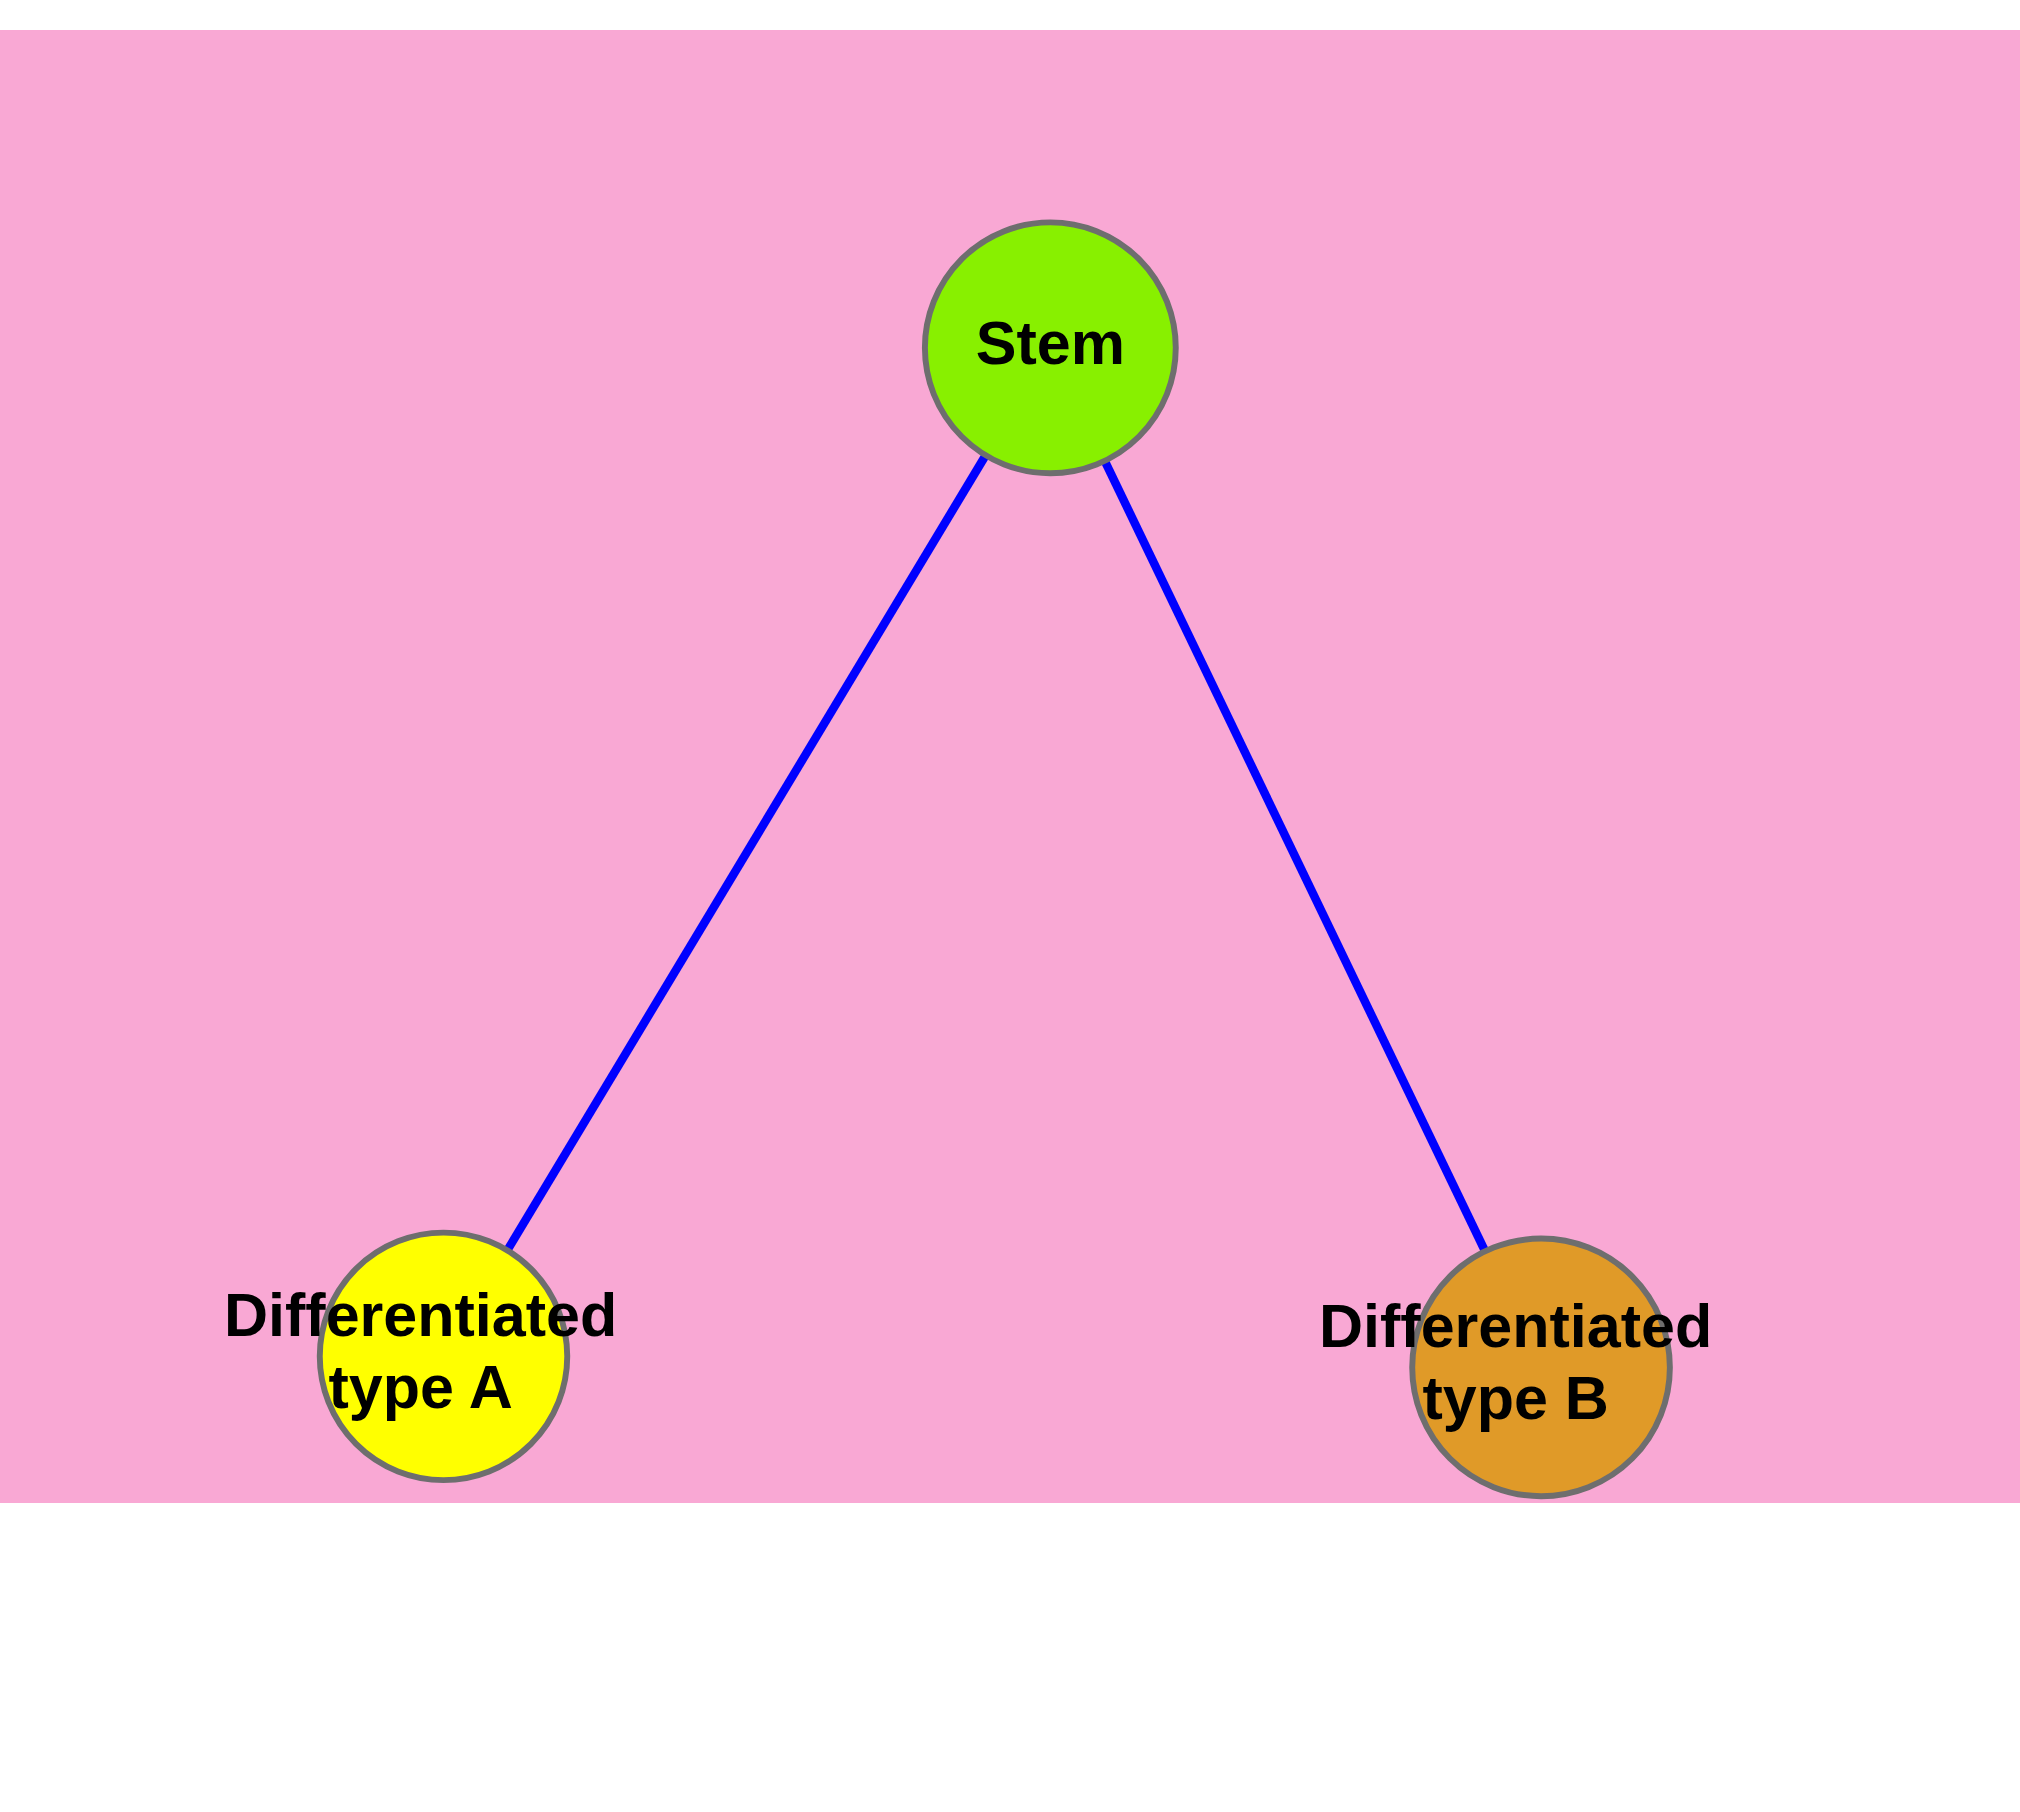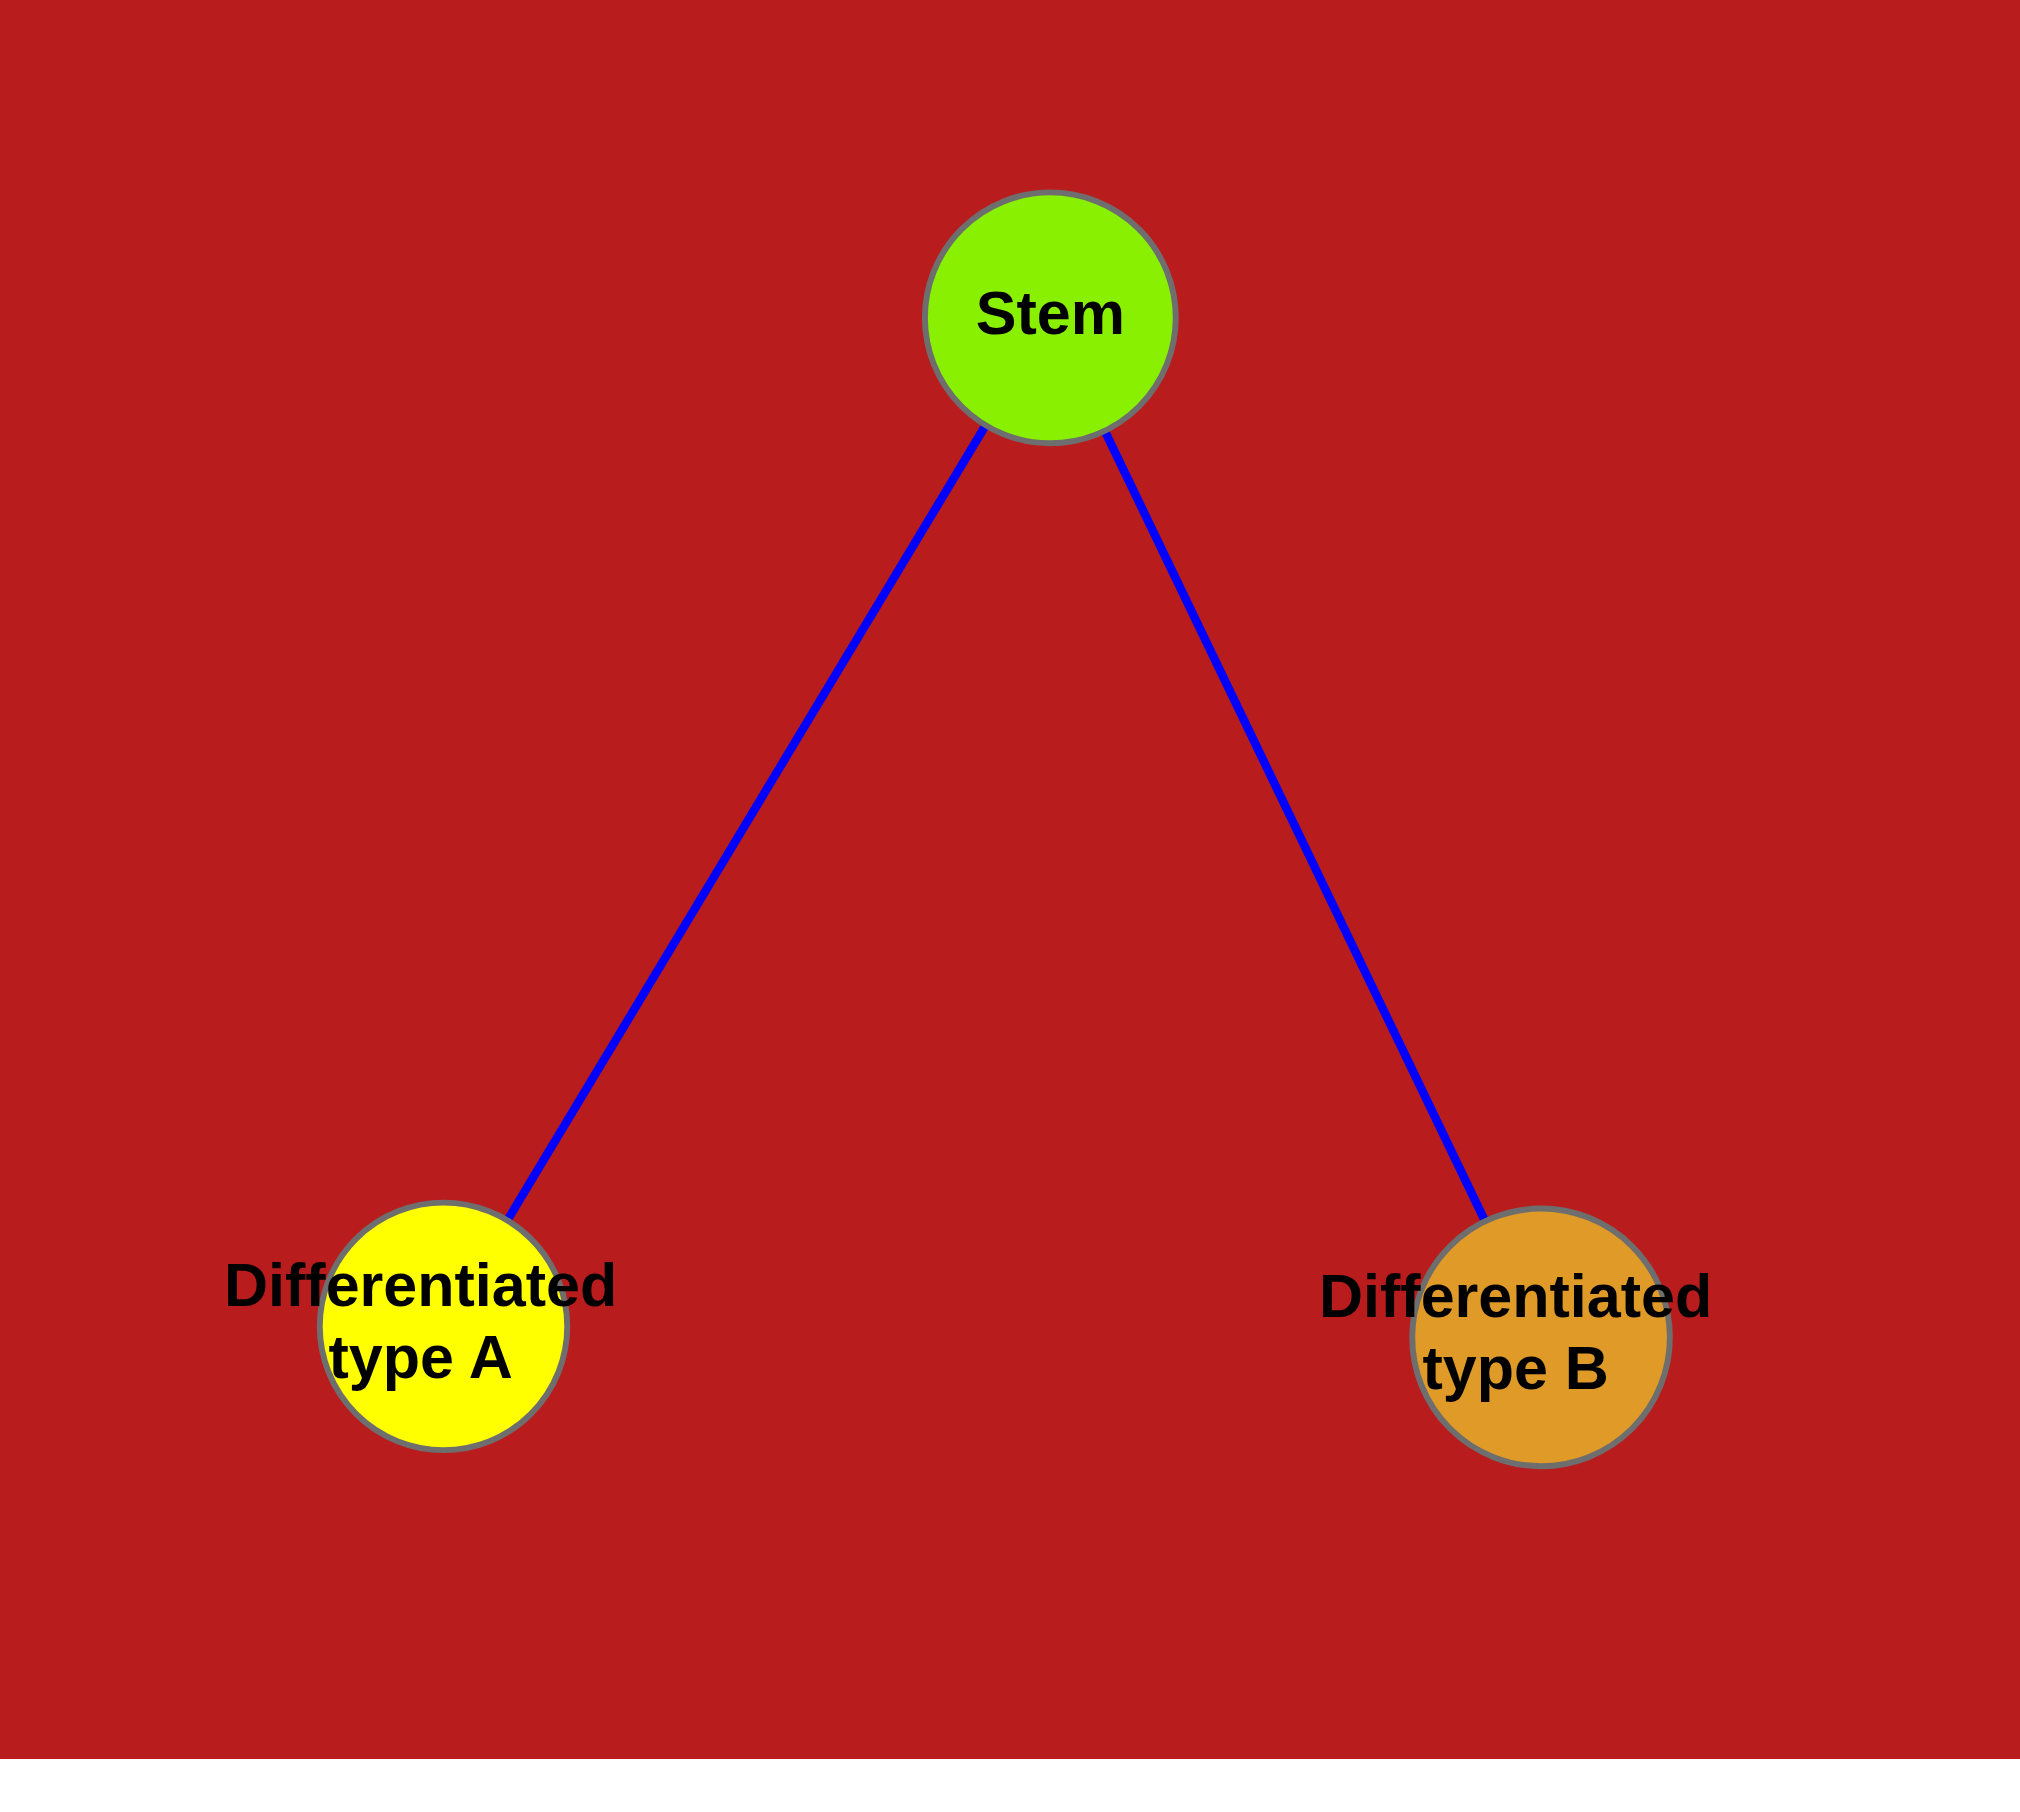--- a/index.html
+++ b/index.html
@@ -9,23 +9,24 @@
   }
   body {
     width: 2021px;
     height: 1812px;
     overflow: hidden;
     font-family: "Liberation Sans", sans-serif;
   }
   #canvas {
     position: relative;
     width: 2021px;
-    height: 1759px;
-    background: #b91c1c;
+    height: 1473px;
+    background: #f9a8d4;
     overflow: hidden;
+    margin-top: 30px;
   }
   #graph-svg {
     position: absolute;
     top: 0;
     left: 0;
     width: 2021px;
     height: 1812px;
     display: block;
   }
   .node-label {

